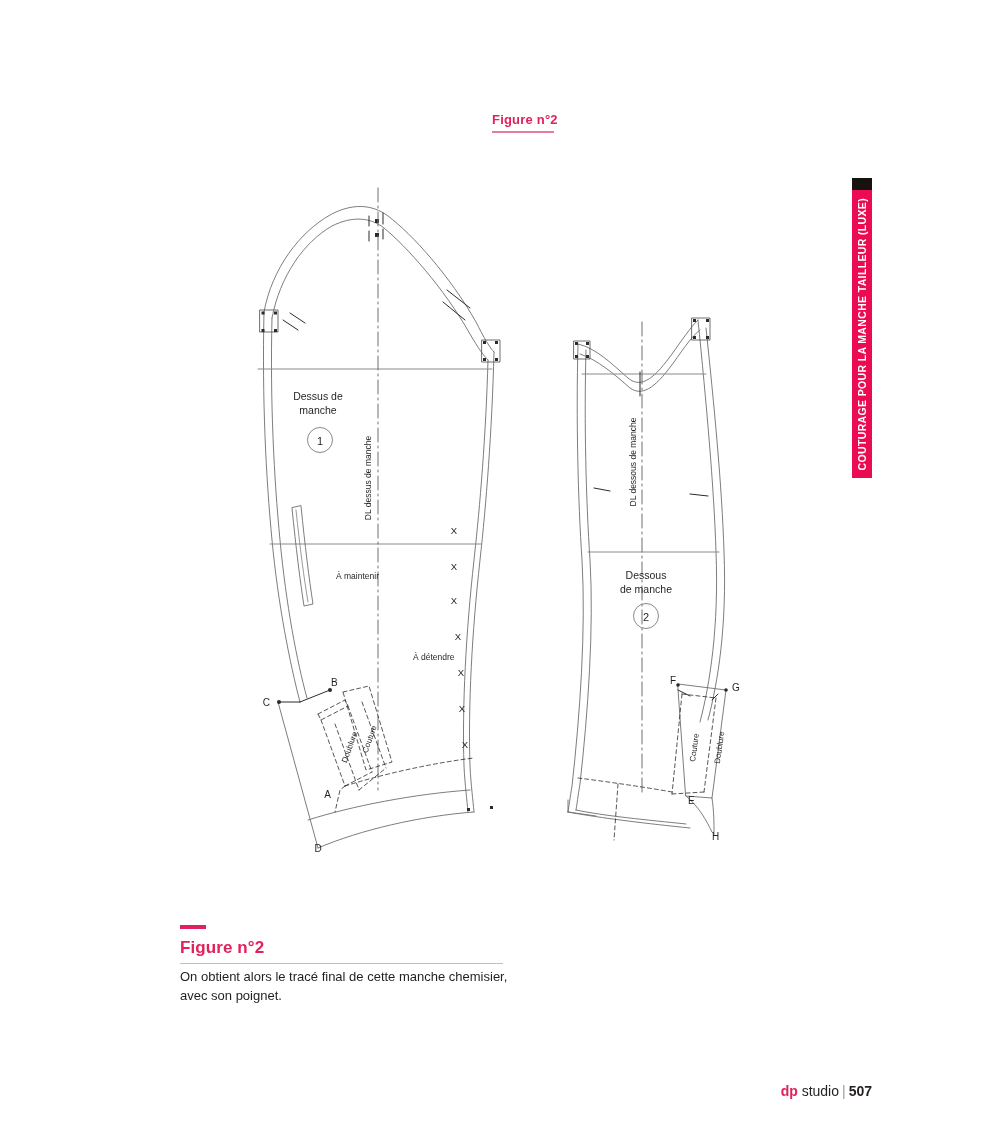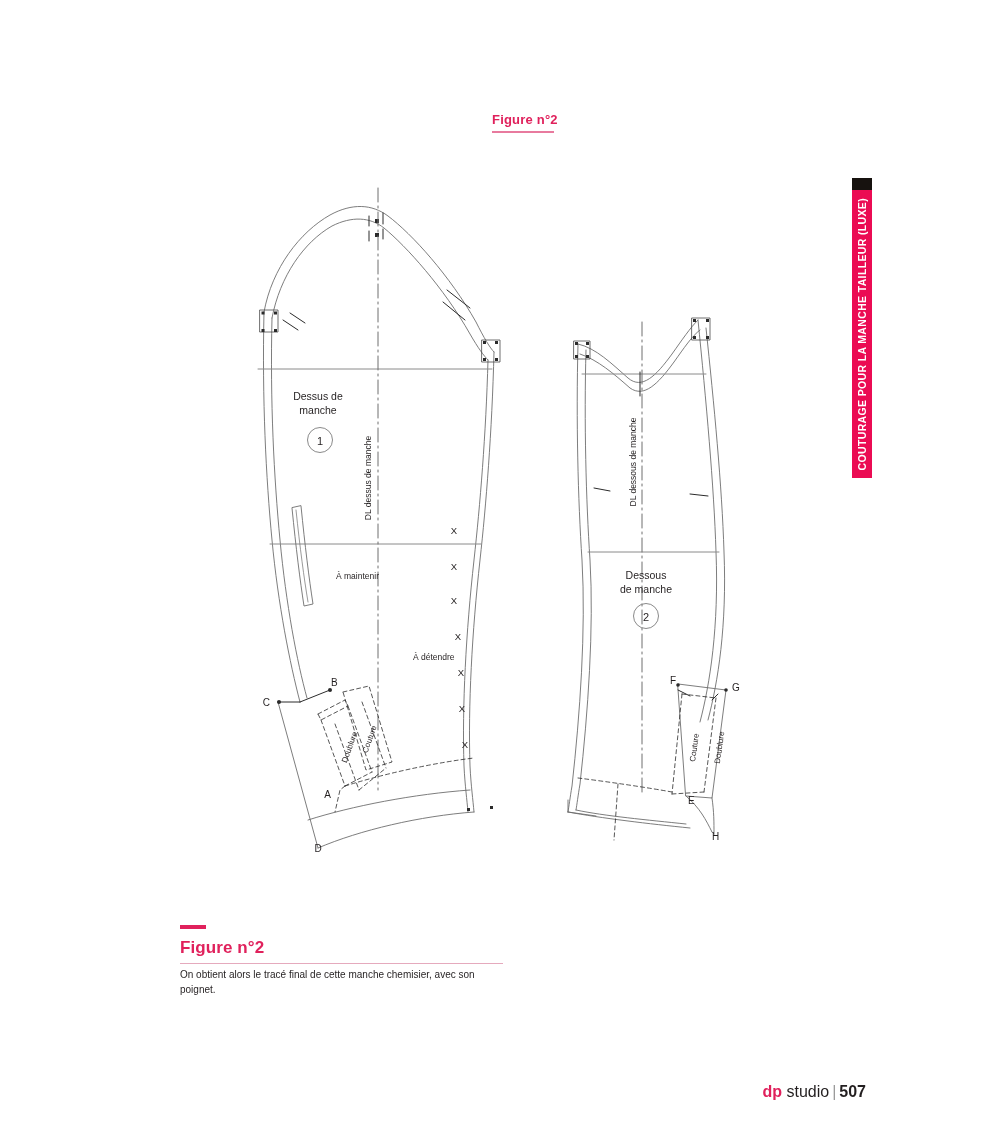--- a/index.html
+++ b/index.html
@@ -104,35 +104,36 @@
     top: 963px;
     width: 323px;
     height: 1px;
     background: #e5aabd;
   }
   .cap-body {
     position: absolute;
     left: 180px;
     top: 968px;
     width: 330px;
-    font-size: 10px;
+    font-size: 13px;
     line-height: 1.45;
     color: #231f20;
   }
 
   
   .footer {
     position: absolute;
     left: 0;
     top: 1083px;
     width: 866px;
     text-align: right;
-    font-size: 16px;
+    font-size: 14px;
     color: #231f20;
     white-space: nowrap;
+    padding-left: 6px;
   }
   .footer .dp {
     color: #e0215c;
     font-weight: bold;
   }
   .footer .bar {
     color: #9a9a9a;
     padding: 0 3px;
   }
   .footer .pg {

